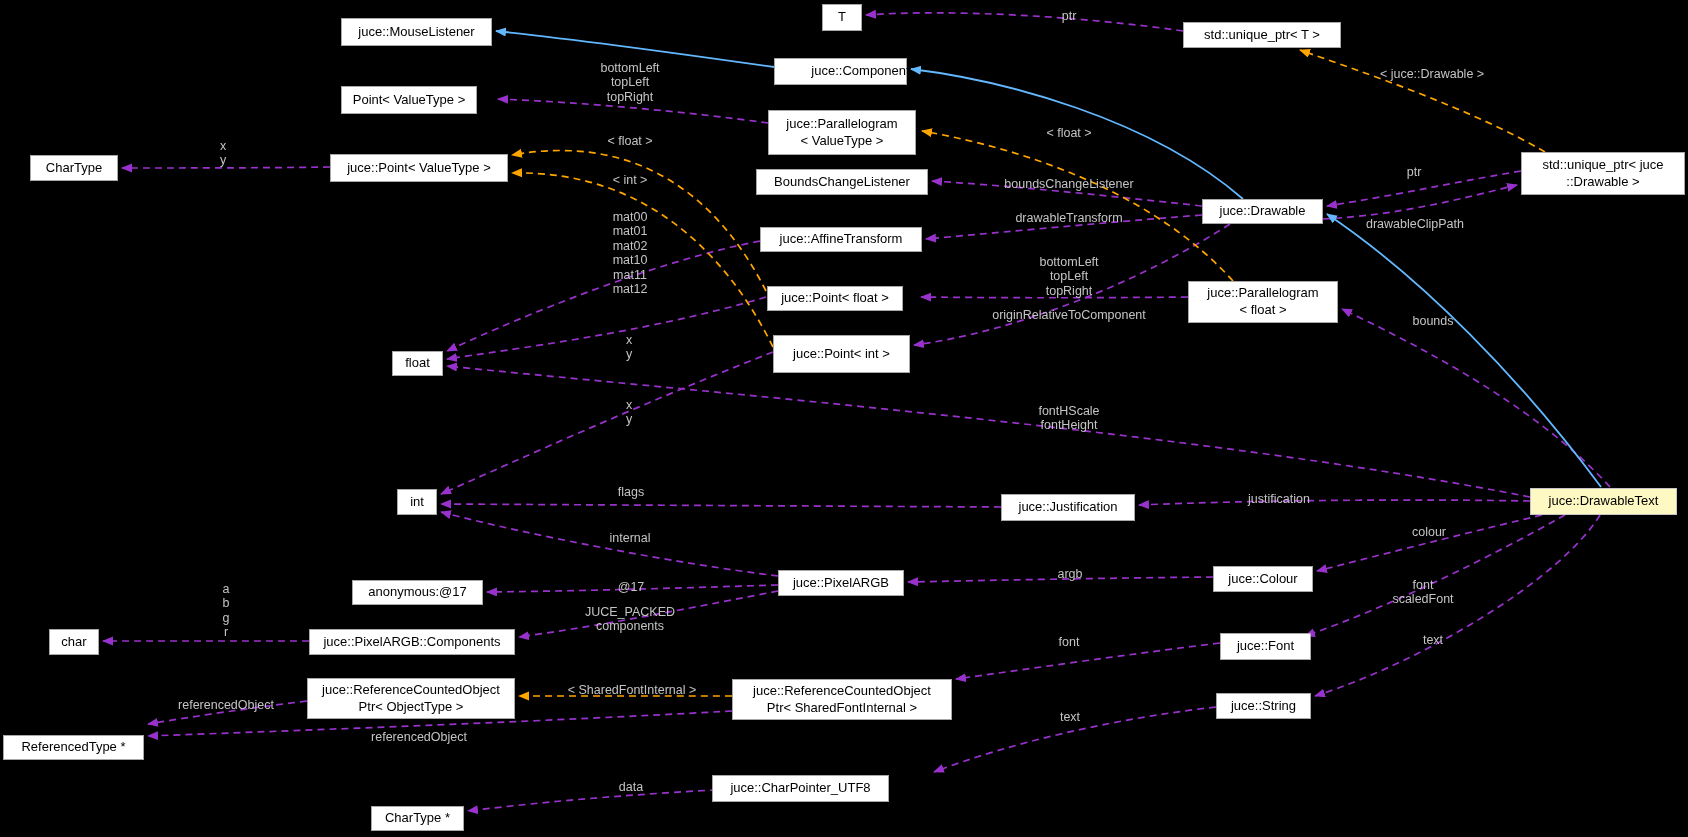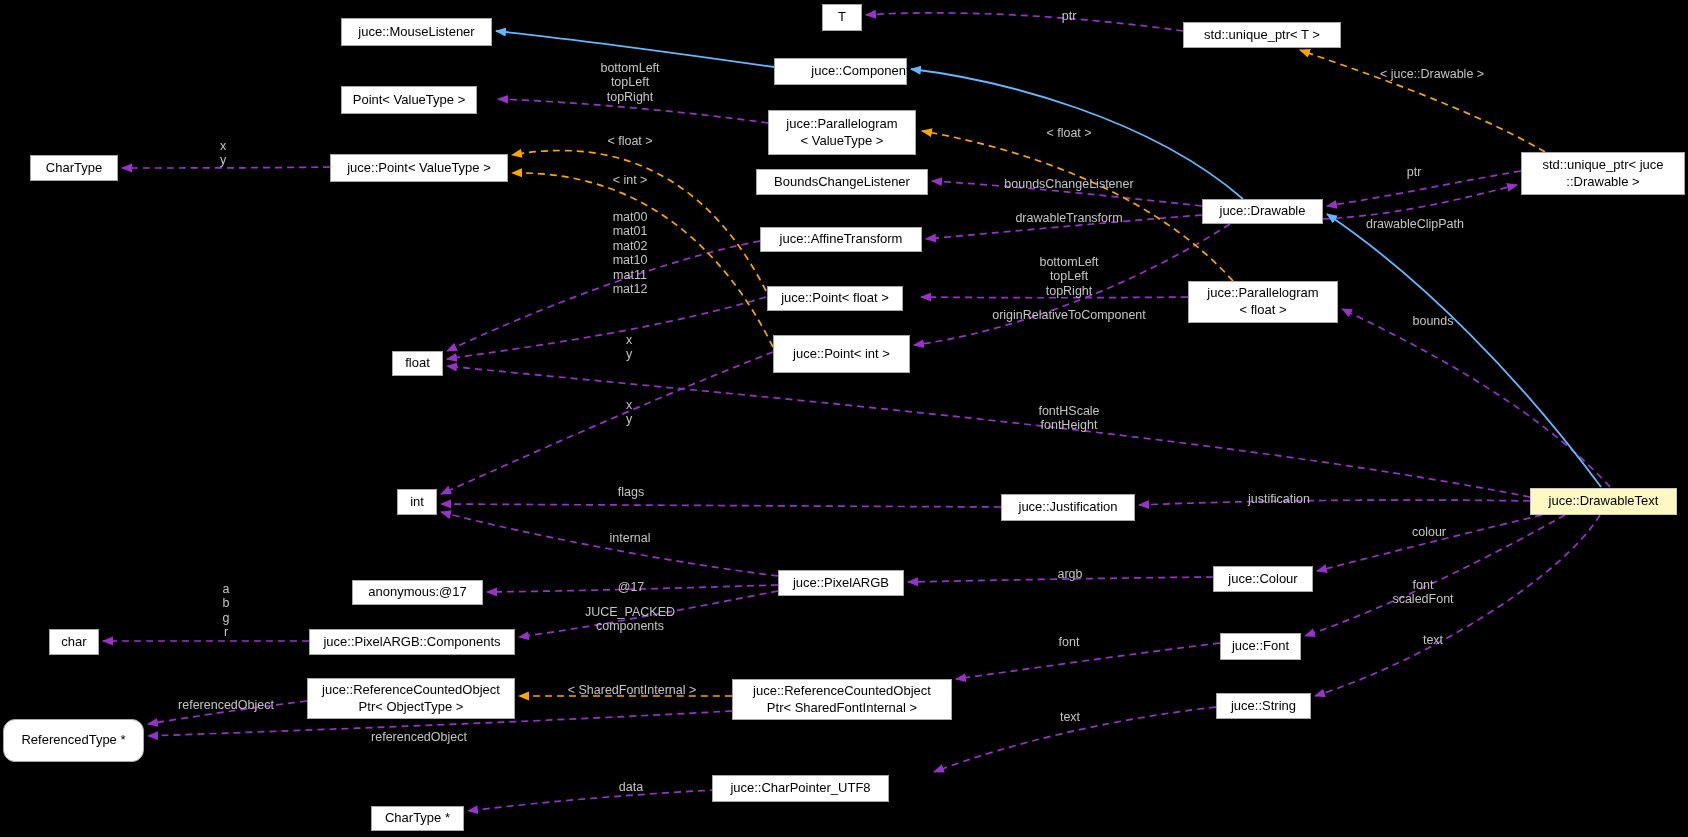--- a/index.html
+++ b/index.html
@@ -96,29 +96,29 @@
       <div class="node" style="left: 1188px; top: 281px; width: 150px; height: 42px;">juce::Parallelogram
 &lt; float &gt;</div>
       <div class="node" style="left: 773px; top: 335px; width: 137px; height: 38px;">juce::Point&lt; int &gt;</div>
       <div class="node" style="left: 392px; top: 351px; width: 51px; height: 25px;">float</div>
       <div class="node" style="left: 397px; top: 489px; width: 40px; height: 26px;">int</div>
       <div class="node" style="left: 1001px; top: 494px; width: 134px; height: 27px;">juce::Justification</div>
       <div class="node focus" style="left: 1530px; top: 488px; width: 147px; height: 27px;">juce::DrawableText</div>
       <div class="node" style="left: 1213px; top: 566px; width: 100px; height: 26px;">juce::Colour</div>
       <div class="node" style="left: 352px; top: 580px; width: 131px; height: 25px;">anonymous:@17</div>
       <div class="node" style="left: 778px; top: 570px; width: 126px; height: 26px;">juce::PixelARGB</div>
-      <div class="node" style="left: 1220px; top: 633px; width: 81px; height: 27px;">juce::Font</div>
+      <div class="node" style="left: 1220px; top: 633px; width: 91px; height: 27px;">juce::Font</div>
       <div class="node" style="left: 49px; top: 629px; width: 50px; height: 26px;">char</div>
       <div class="node" style="left: 309px; top: 629px; width: 206px; height: 26px;">juce::PixelARGB::Components</div>
       <div class="node" style="left: 307px; top: 678px; width: 208px; height: 41px;">juce::ReferenceCountedObject
 Ptr&lt; ObjectType &gt;</div>
       <div class="node" style="left: 732px; top: 679px; width: 220px; height: 41px;">juce::ReferenceCountedObject
 Ptr&lt; SharedFontInternal &gt;</div>
       <div class="node" style="left: 1216px; top: 693px; width: 95px; height: 26px;">juce::String</div>
-      <div class="node" style="left: 3px; top: 719px; width: 141px; height: 43px; border-radius: 12px;">ReferencedType *</div>
+      <div class="node" style="left: 3px; top: 735px; width: 141px; height: 25px;">ReferencedType *</div>
       <div class="node" style="left: 712px; top: 775px; width: 177px; height: 27px;">juce::CharPointer_UTF8</div>
       <div class="node" style="left: 371px; top: 806px; width: 93px; height: 25px;">CharType *</div>
     </div>
   <div id="label-layer">
       <div class="edge-label" style="left: 1069px; top: 16px;">ptr</div>
       <div class="edge-label" style="left: 630px; top: 83px;">bottomLeft
 topLeft
 topRight</div>
       <div class="edge-label" style="left: 1432px; top: 74px;">&lt; juce::Drawable &gt;</div>
       <div class="edge-label" style="left: 1069px; top: 133px;">&lt; float &gt;</div>

